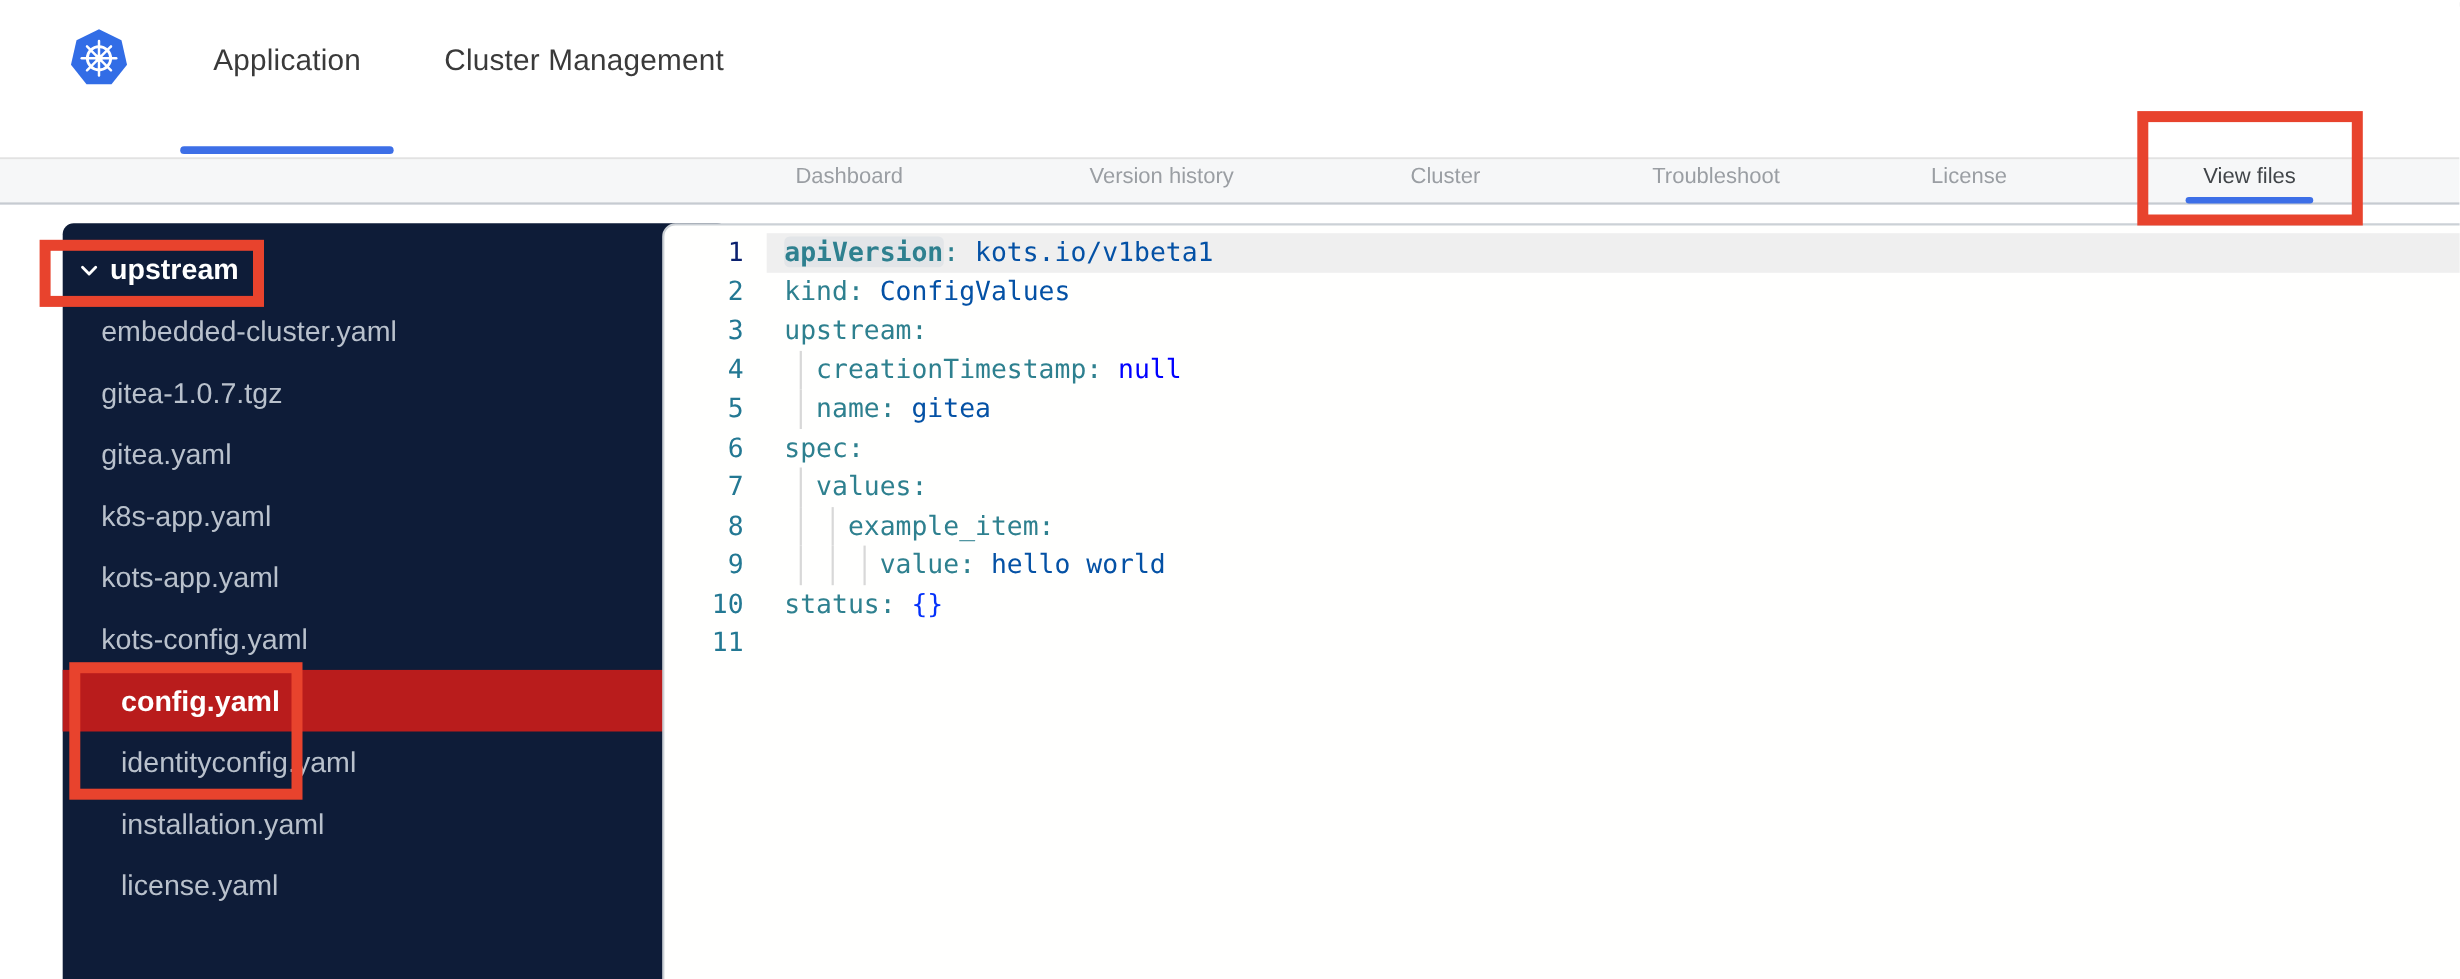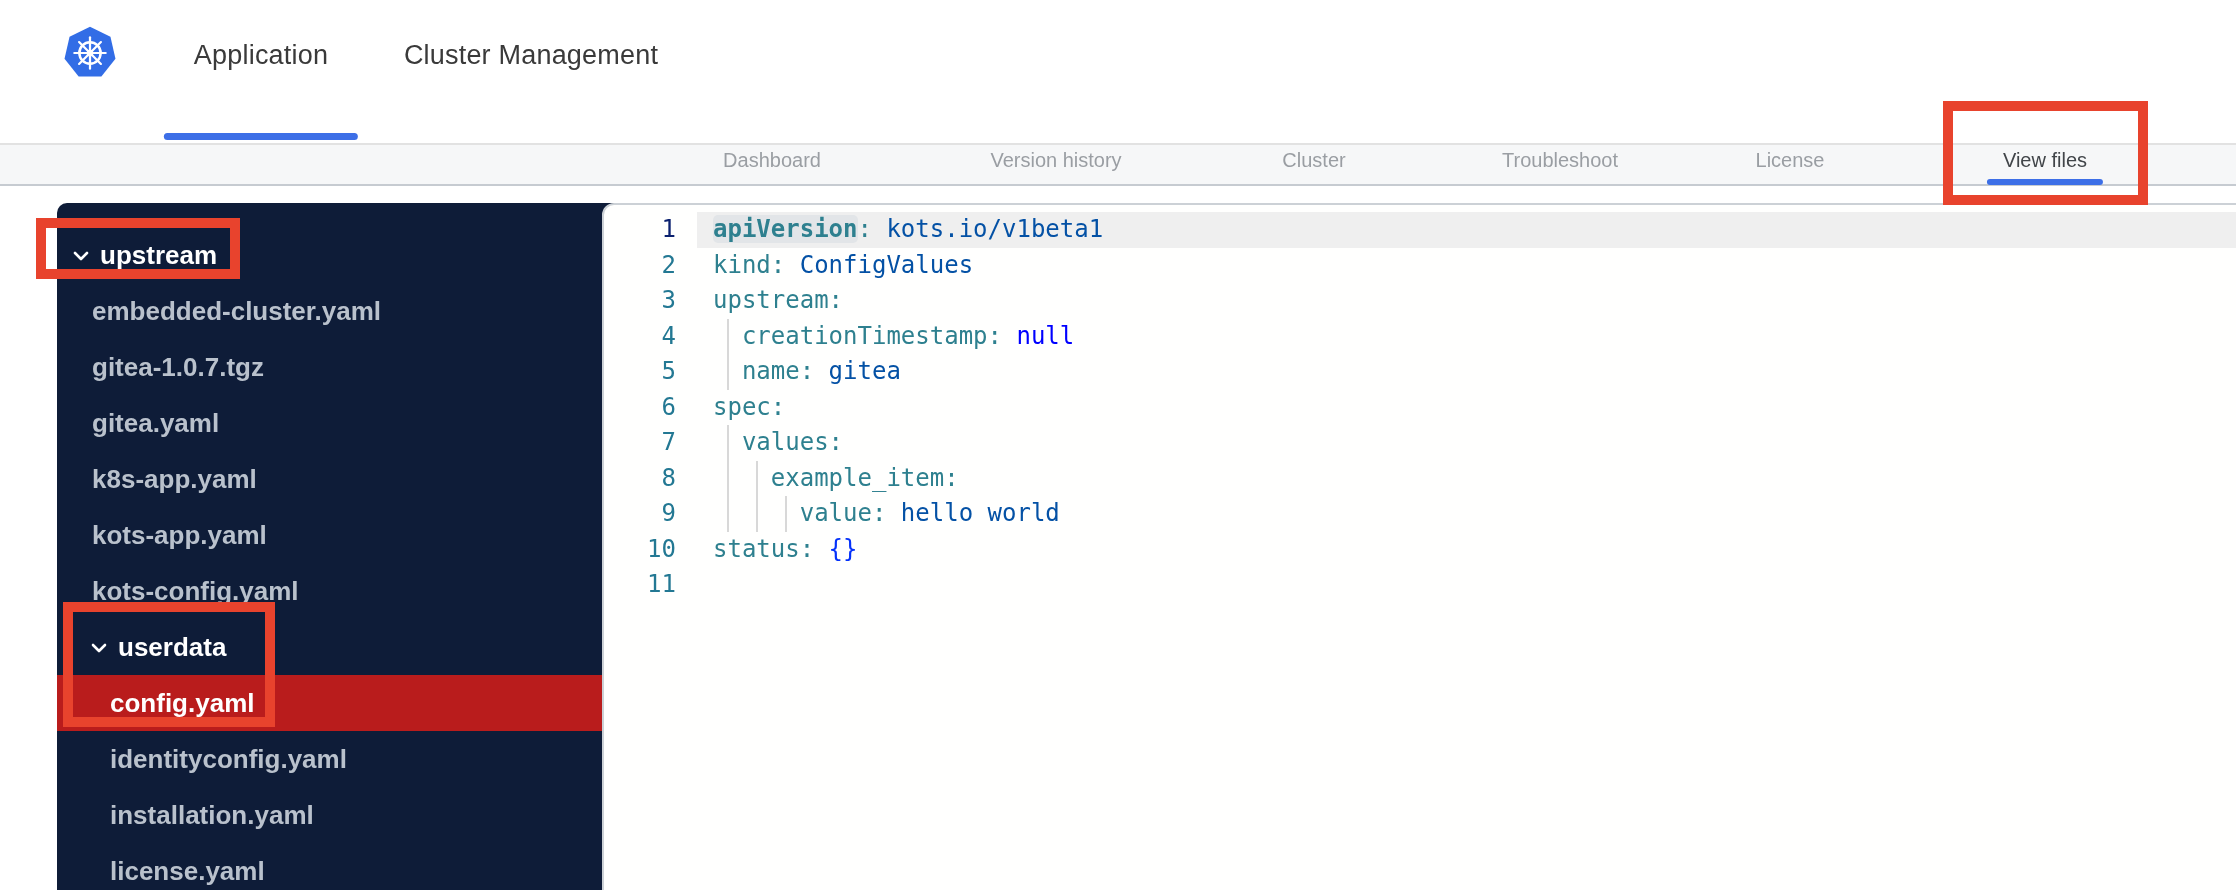--- a/index.html
+++ b/index.html
@@ -44,25 +44,25 @@
   .subnav-item:nth-child(4){left:1560px;}
   .subnav-item:nth-child(5){left:1790px;}
   .subnav-item:nth-child(6){left:2045px;}
   .subnav-item.active{color:#414549;font-weight:500;}
   .subnav-underline{position:absolute;left:-16px;right:-16px;bottom:-1px;height:6px;border-radius:3px;}
 
   
   .sidebar{
     position:absolute;left:57px;top:203px;width:605px;height:687px;
     border-radius:10px 10px 0 0;
-    padding-top:24px;box-sizing:border-box;
+    padding-top:14px;box-sizing:border-box;
   }
   .row{
     display:flex;align-items:center;height:56px;
-    font-size:26px;color:#b9c1cc;cursor:pointer;white-space:nowrap;font-weight:bold;
+    font-size:26px;color:#b9c1cc;cursor:pointer;white-space:nowrap;
   }
   .row .chev{display:inline-flex;width:24px;height:24px;margin-right:7px;flex:0 0 auto;}
   .row.folder{color:#ffffff;font-weight:700;}
   .row.selected{color:#ffffff;font-weight:700;}
   .ind-folder-0{padding-left:12px;}
   .ind-file-1{padding-left:35px;}
   .ind-folder-1{padding-left:30px;}
   .ind-file-2{padding-left:53px;}
 
   
@@ -147,28 +147,20 @@
     </div>
     <div class="row file ind-file-1">
       <span>k8s-app.yaml</span>
     </div>
     <div class="row file ind-file-1">
       <span>kots-app.yaml</span>
     </div>
     <div class="row file ind-file-1">
       <span>kots-config.yaml</span>
     </div>
-    <div class="row folder ind-folder-1">
-      <span class="chev">
-        <svg viewBox="0 0 24 24" width="24" height="24" fill="none" stroke="#ffffff" stroke-width="2.6" stroke-linecap="round" stroke-linejoin="round">
-          <polyline points="6,10 12,16 18,10"></polyline>
-        </svg>
-      </span>
-      <span>userdata</span>
-    </div>
     <div class="row file selected ind-file-2" style="background: #b91c1c;">
       <span>config.yaml</span>
     </div>
     <div class="row file ind-file-2">
       <span>identityconfig.yaml</span>
     </div>
     <div class="row file ind-file-2">
       <span>installation.yaml</span>
     </div>
     <div class="row file ind-file-2">

